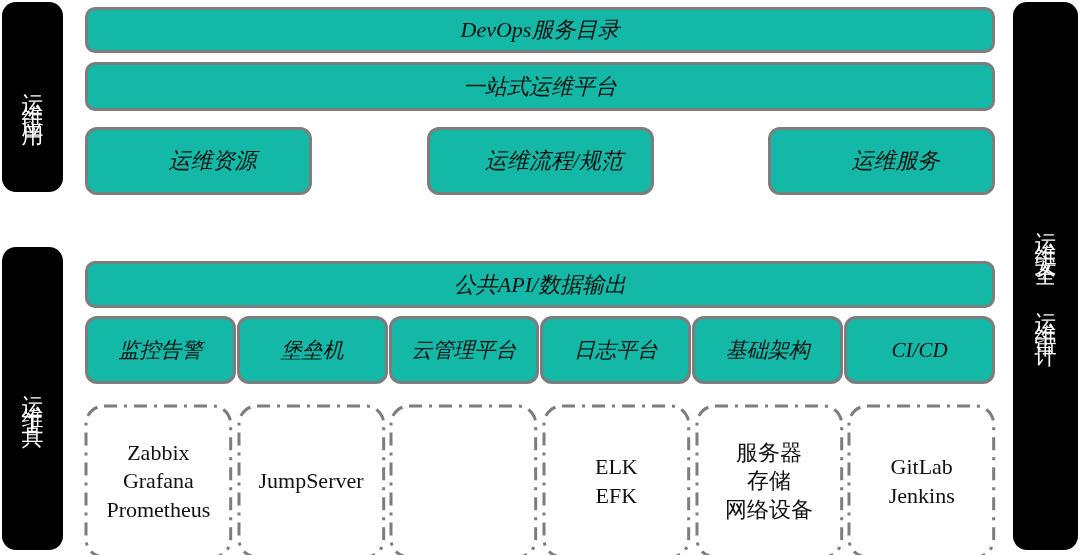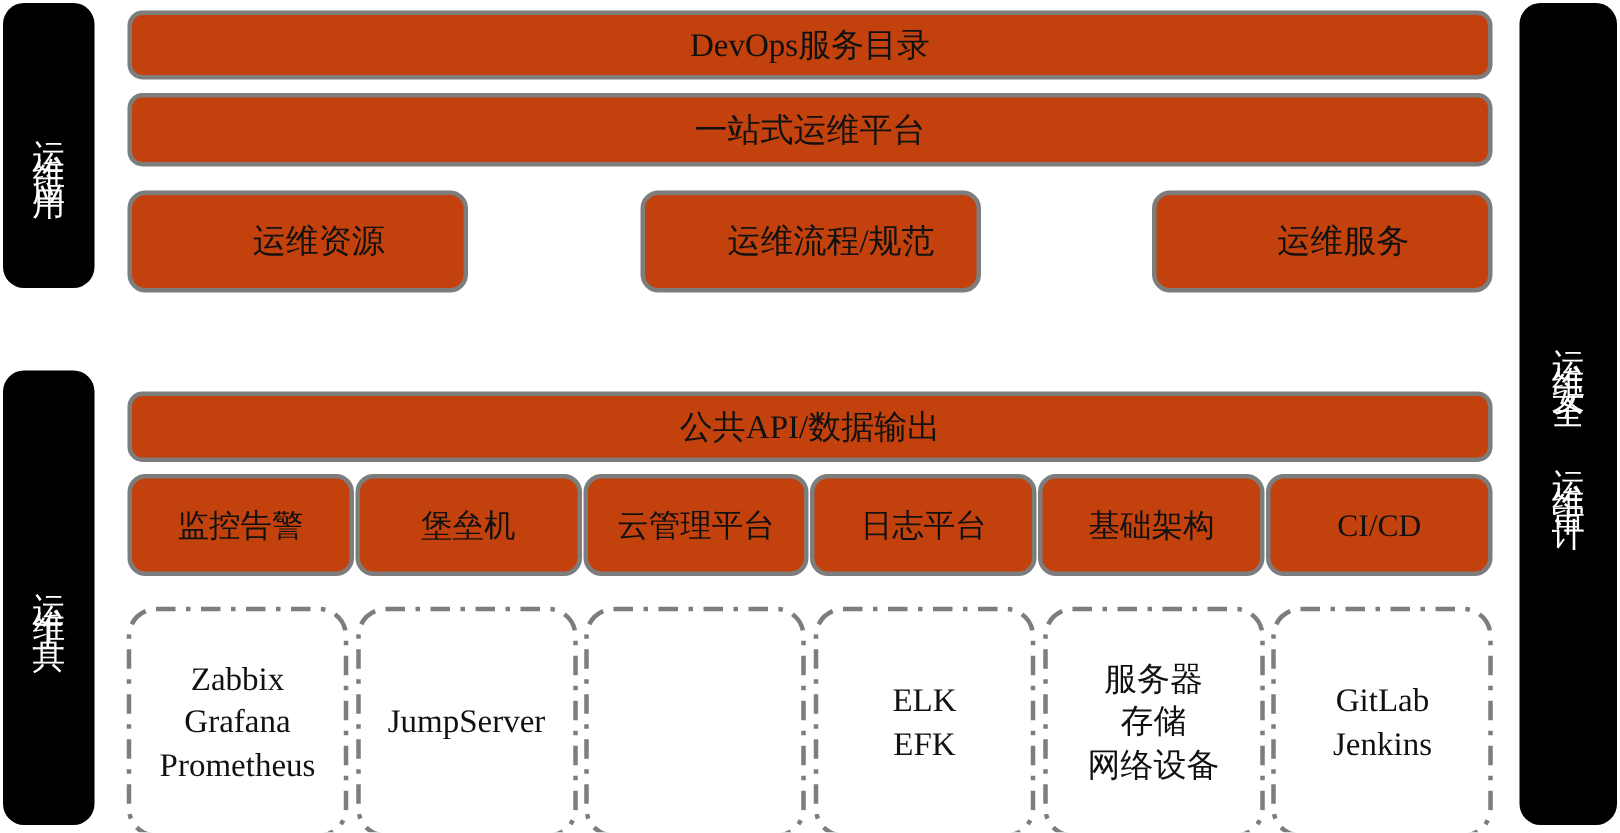--- a/index.html
+++ b/index.html
@@ -36,24 +36,25 @@
   .row-2{top:62px;height:49px;}
   .row-3{top:127px;height:68px;justify-content:space-between;}
   .row-4{top:261px;height:47px;}
   .row-5{top:316px;height:68px;gap:1px;}
   .row-6{top:405px;height:153px;gap:6px;}
   
   .box{
     box-sizing:border-box;
     border:3px solid #7d7d7d;
     border-radius:11px;
-    background:#c2410c;
+    background:#14b8a6;
     display:flex;align-items:center;justify-content:center;
     font-size:22px;
     text-align:center;
+    font-style:italic;
   }
   .box-wide{flex:1 1 auto;border-radius:10px;}
   .box-third{width:227px;border-radius:12px;padding-left:28px;}
   .box-sixth{flex:1 1 0;border-radius:12px;font-size:21px;}
   
   .tool-box{
     position:relative;
     flex:1 1 0;
     display:flex;align-items:center;justify-content:center;
   }

